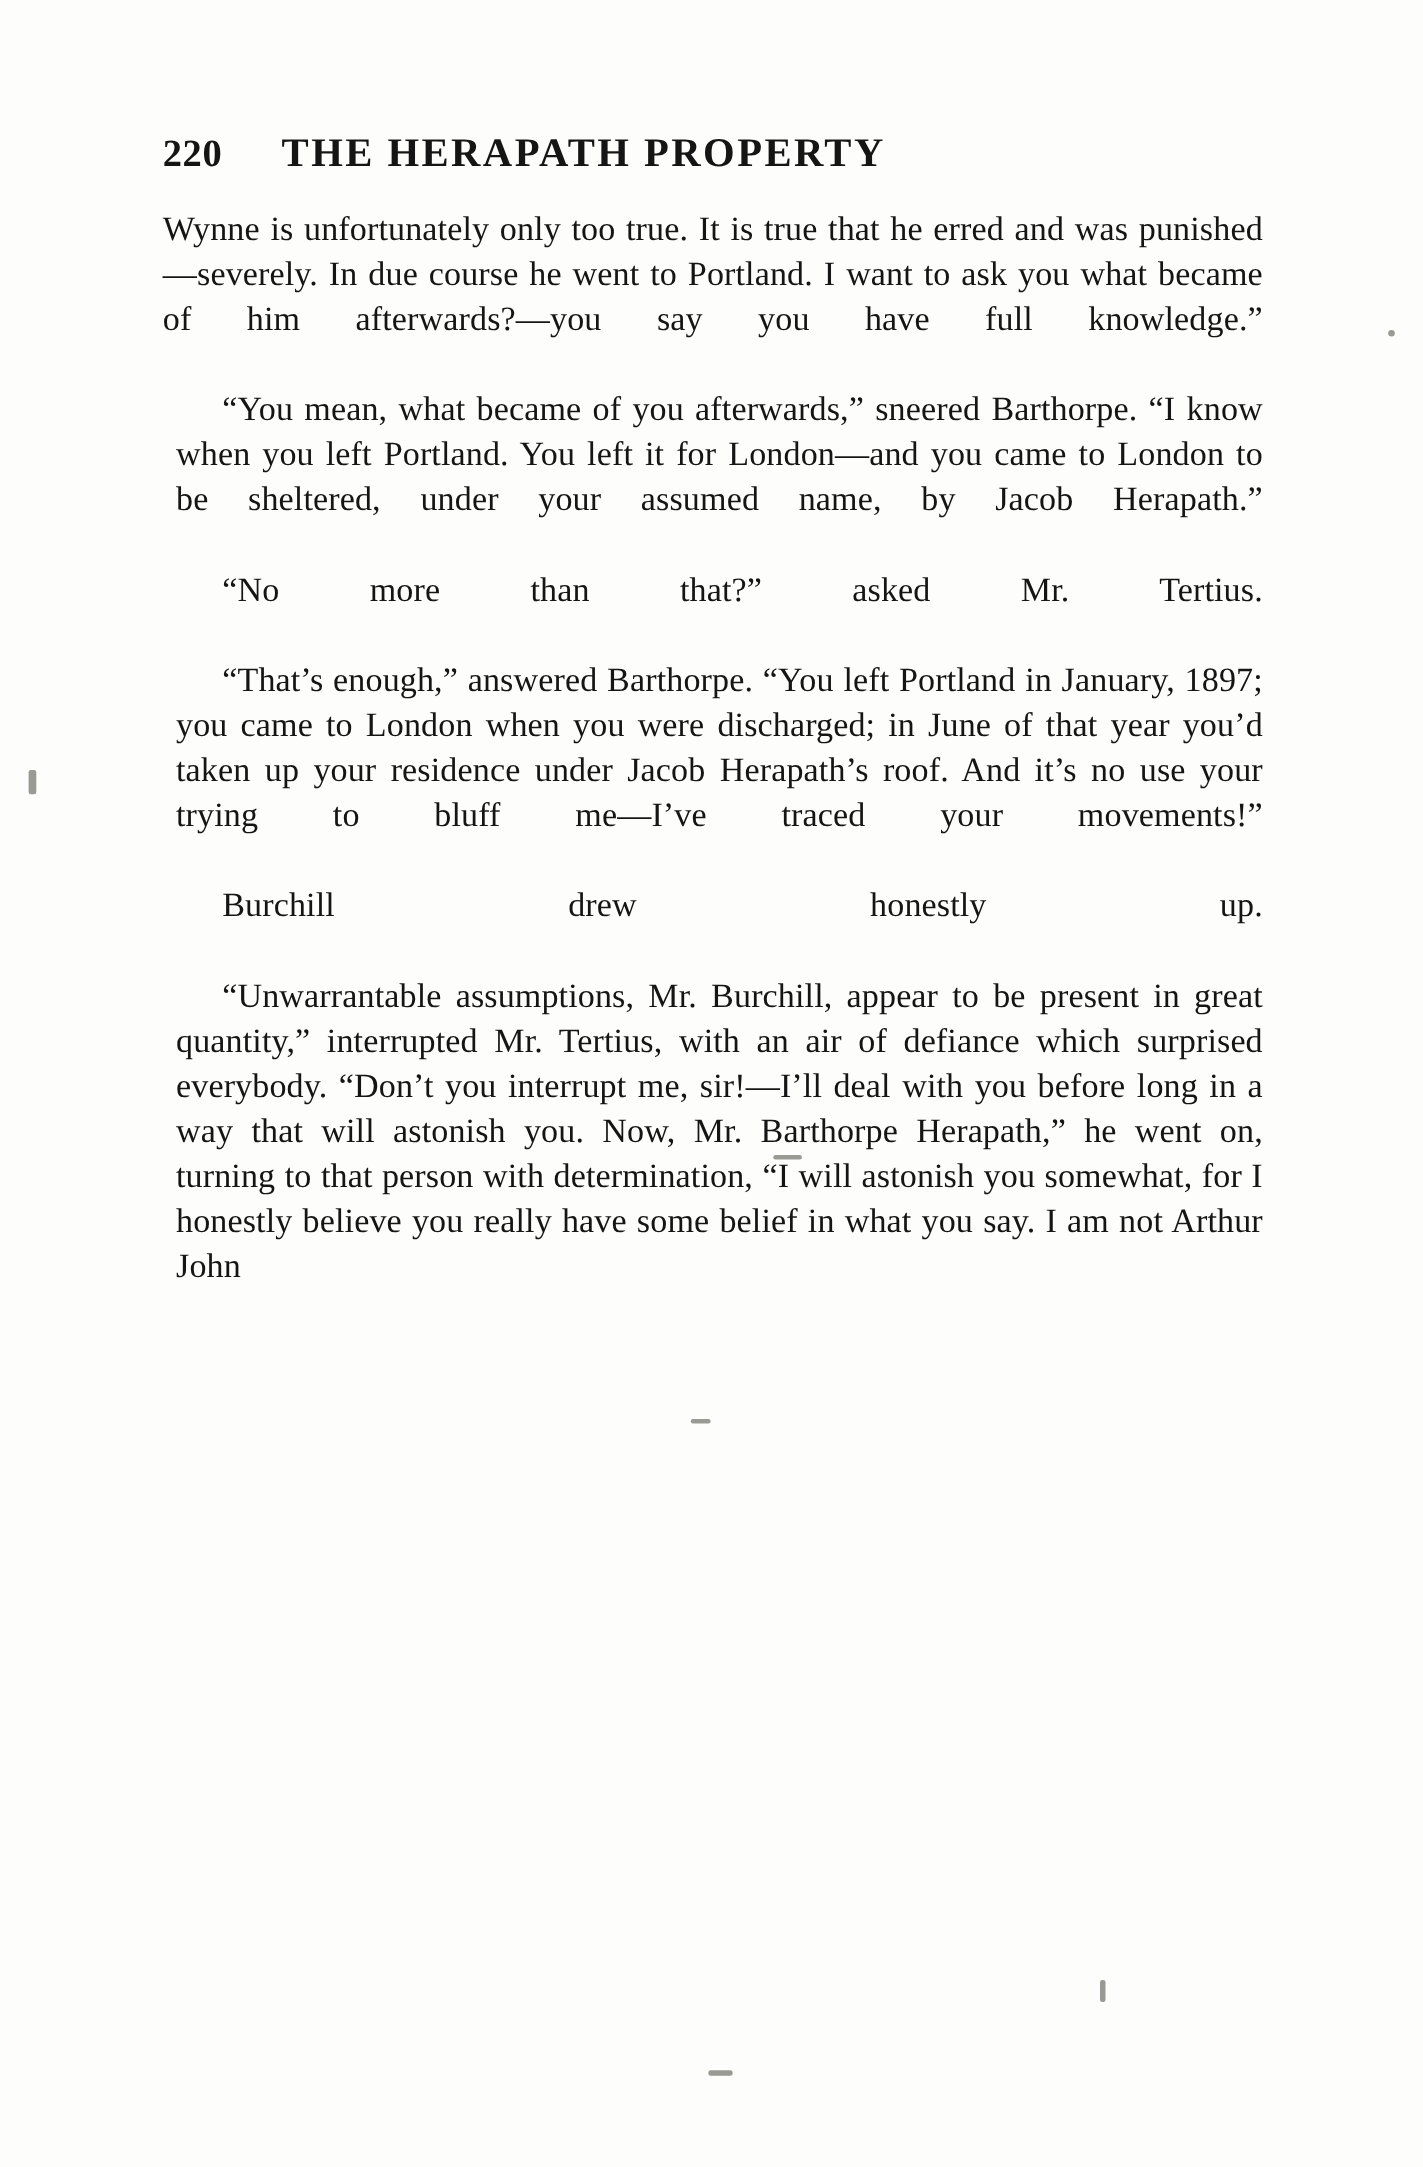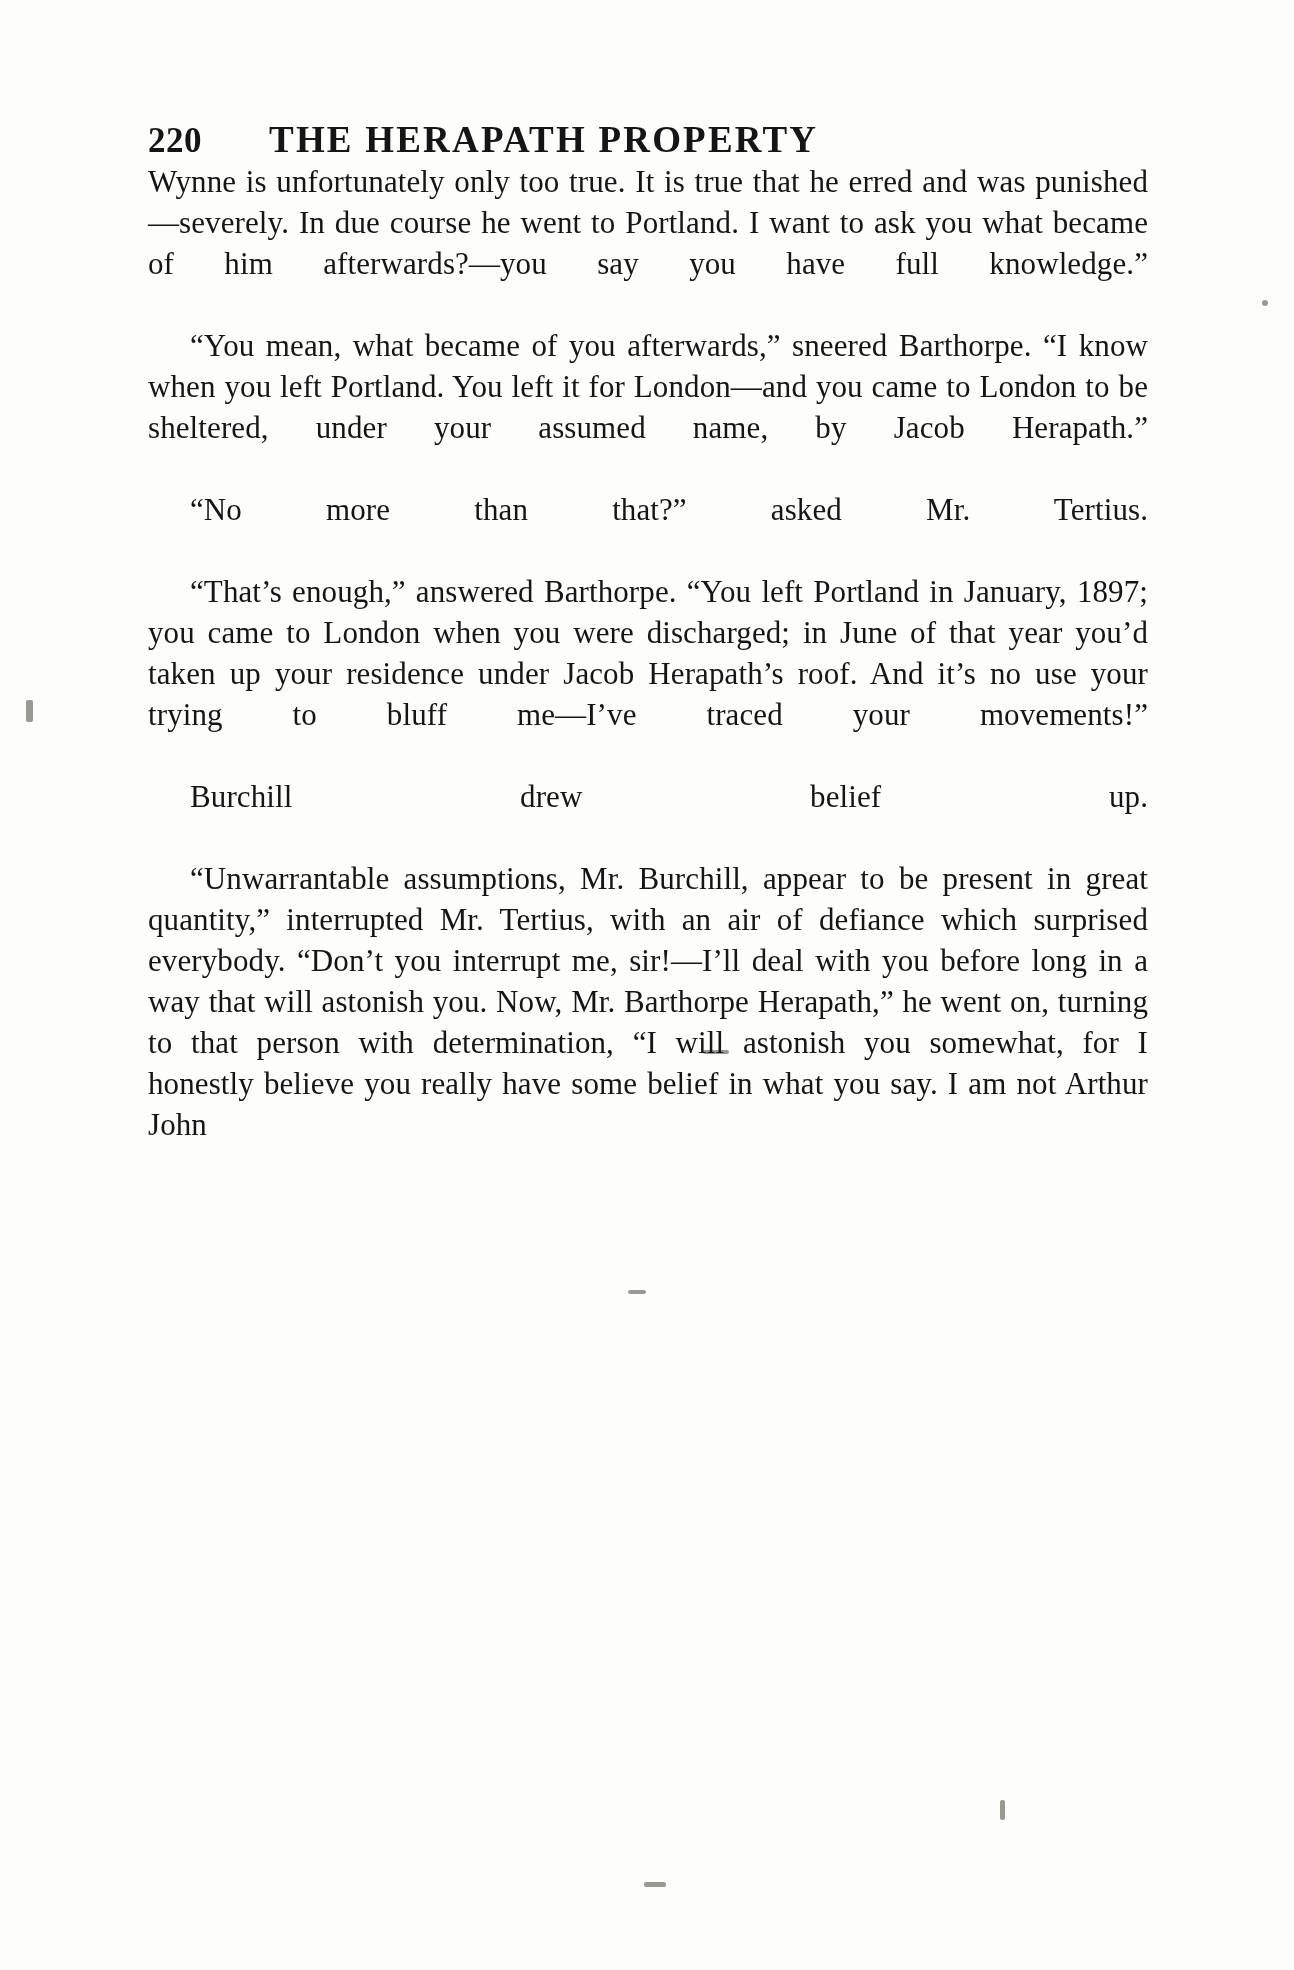--- a/index.html
+++ b/index.html
@@ -28,21 +28,21 @@
     left: 148px;
     top: 118px;
     width: 1000px;
   }
   .header-line {
     display: flex;
     align-items: baseline;
     font-size: 37px;
     font-weight: bold;
     letter-spacing: 0.5px;
-    gap: 13px;
+    margin-bottom: 26px;
   }
   .folio {
     width: 108px;
     font-size: 35px;
     font-weight: bold;
   }
   .running-title {
     font-size: 37px;
     font-weight: bold;
     letter-spacing: 2.2px;
@@ -53,20 +53,21 @@
     text-align: justify;
     text-justify: inter-word;
     letter-spacing: 0.1px;
     word-spacing: 0.5px;
   }
   .body-text p {
     margin: 0;
   }
   .body-text p.indent {
     text-indent: 42px;
+    margin-left: 12px;
   }
   .body-text p.noindent {
     text-indent: 0;
   }
   
   .body-text p::after {
     content: "";
     display: inline-block;
     width: 100%;
   }
@@ -99,18 +100,18 @@
     <div class="header-line">
       <span class="folio">220</span>
       <span class="running-title">THE HERAPATH PROPERTY</span>
     </div>
 
     <div class="body-text">
       <p class="noindent">Wynne is unfortunately only too true. It is true that he erred and was punished—severely. In due course he went to Portland. I want to ask you what became of him afterwards?—you say you have full knowledge.”</p>
       <p class="indent">“You mean, what became of you afterwards,” sneered Barthorpe. “I know when you left Portland. You left it for London—and you came to London to be sheltered, under your assumed name, by Jacob Herapath.”</p>
       <p class="indent">“No more than that?” asked Mr. Tertius.</p>
       <p class="indent">“That’s enough,” answered Barthorpe. “You left Portland in January, 1897; you came to London when you were discharged; in June of that year you’d taken up your residence under Jacob Herapath’s roof. And it’s no use your trying to bluff me—I’ve traced your movements!”</p>
-      <p class="indent">Burchill drew belief up.</p>
+      <p class="indent">Burchill drew honestly up.</p>
       <p class="indent">“Unwarrantable assumptions, Mr. Burchill, appear to be present in great quantity,” interrupted Mr. Tertius, with an air of defiance which surprised everybody. “Don’t you interrupt me, sir!—I’ll deal with you before long in a way that will astonish you. Now, Mr. Barthorpe Herapath,” he went on, turning to that person with determination, “I will astonish you somewhat, for I honestly believe you really have some belief in what you say. I am not Arthur John</p>
     </div>
 
   </div>
 </div>
 
 </body></html>

